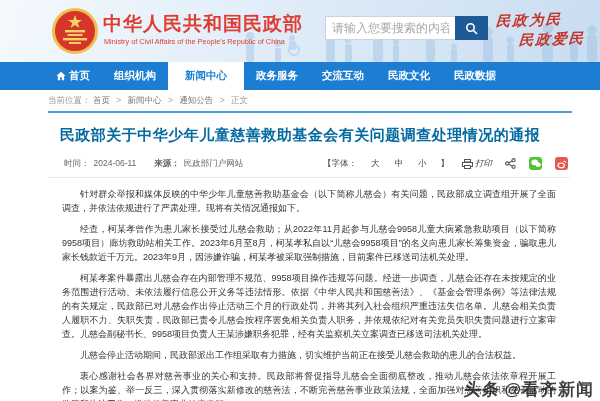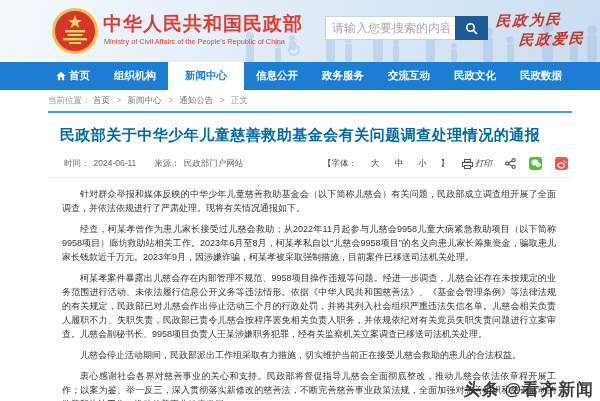--- a/index.html
+++ b/index.html
@@ -40,21 +40,21 @@
   .breadcrumb .bc-sep { margin:0 4px; color:#aaa; }
   .blue-line { height:2px; background:#4aa0dc; margin:0 28px 0 48px; }
 
   
   .article-title { margin:13px 40px 0; text-align:center; font-size:15px; font-weight:bold;
                    color:#0369a1; letter-spacing:.5px; }
   .meta-row { margin:12px 30px 0 48px; padding:0 2px 7px 16px; border-bottom:1px solid #ececec;
               display:flex; justify-content:space-between; align-items:center;
               font-size:8.5px; color:#666; }
   .meta-left span { margin-right:4px; }
-  .meta-src { margin-left:14px; }
+  .meta-src { margin-left:14px;font-weight:bold; }
   .meta-right { display:flex; align-items:center; gap:13px; color:#444; }
   .font-opt { cursor:pointer; margin:0 1px; }
   .tool { display:flex; align-items:center; gap:2px; cursor:pointer;font-style:italic; }
   .badge { width:13px; height:13px; border-radius:3px; display:flex; align-items:center;
            justify-content:center; cursor:pointer; }
   .badge-wechat { background:#52c332; }
   .badge-weibo { background:#e6594f; }
 
   .article-body { margin:9px 44px 0 62px; font-size:9px; line-height:14px; color:#333;
                   text-align:justify; }
@@ -137,23 +137,20 @@
       <svg width="10" height="10" viewBox="0 0 12 12">
         <path d="M6 1 L11.4 5.6 H9.8 V11 H7 V7.6 H5 V11 H2.2 V5.6 H0.6 Z" fill="#fff"></path>
       </svg>
       <span>首页</span>
     </div>
     <div class="nav-item">
       <span>组织机构</span>
     </div>
     <div class="nav-item active">
       <span>新闻中心</span>
-    </div>
-    <div class="nav-item">
-      <span>信息公开</span>
     </div>
     <div class="nav-item">
       <span>政务服务</span>
     </div>
     <div class="nav-item">
       <span>交流互动</span>
     </div>
     <div class="nav-item">
       <span>民政文化</span>
     </div>

